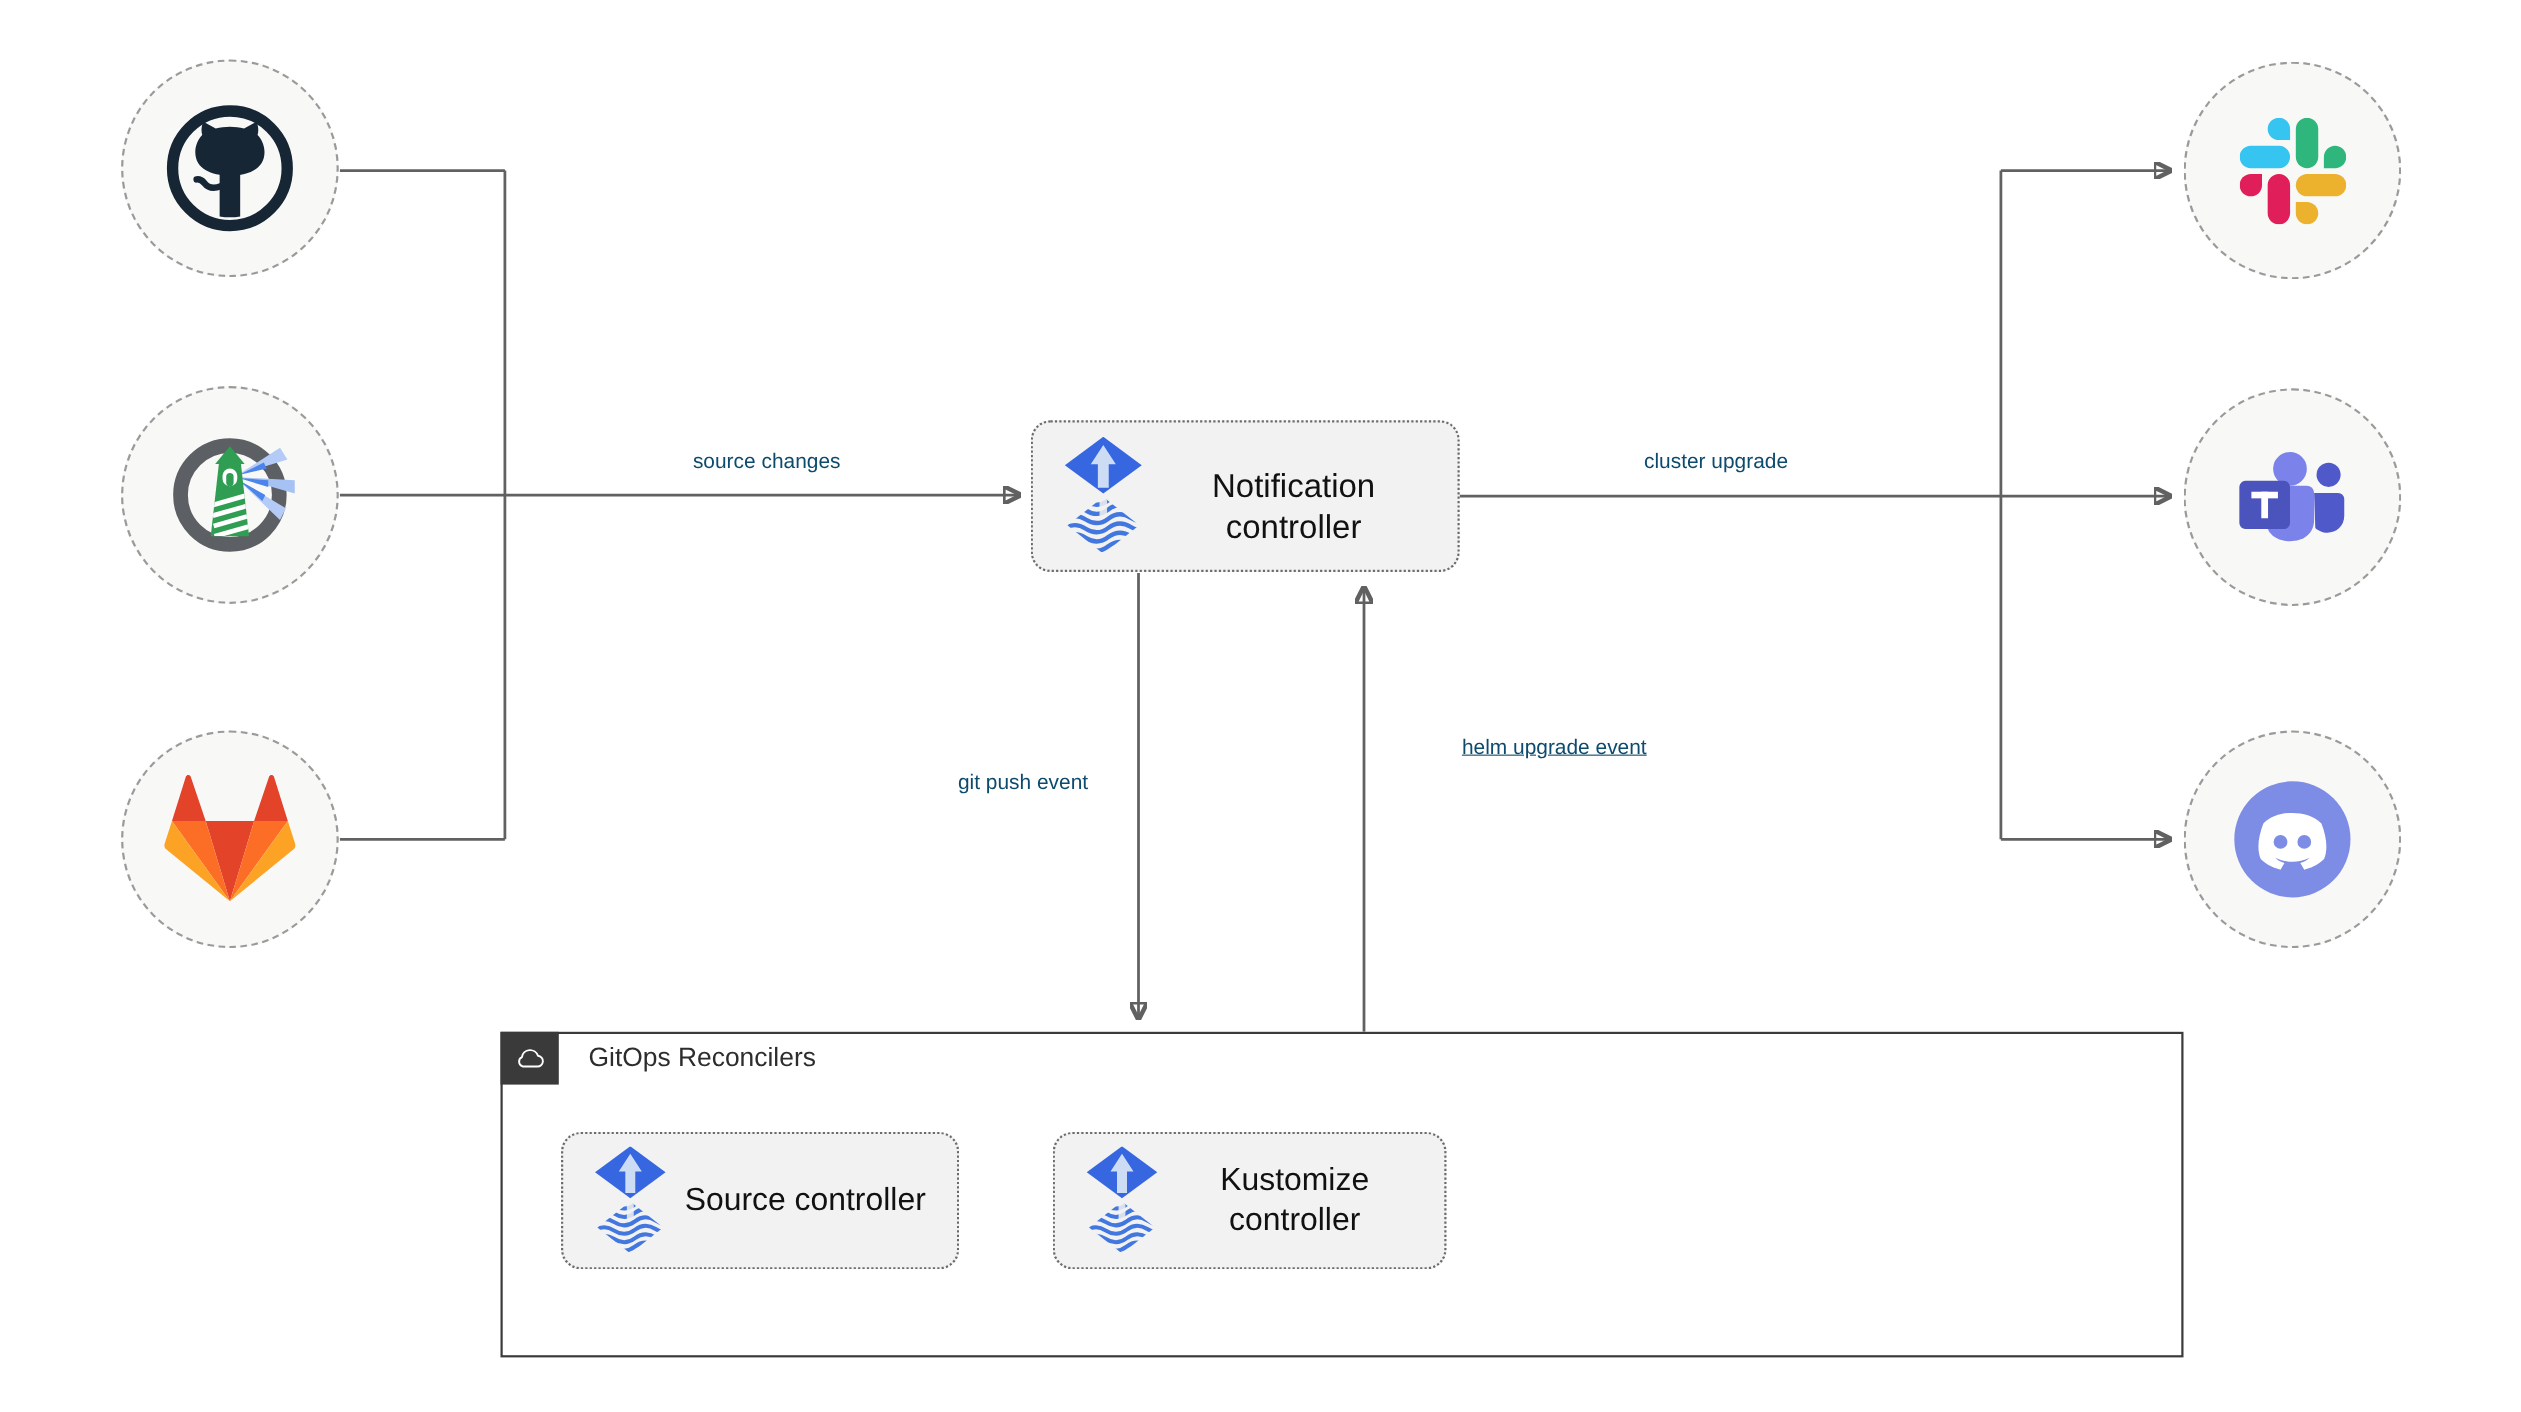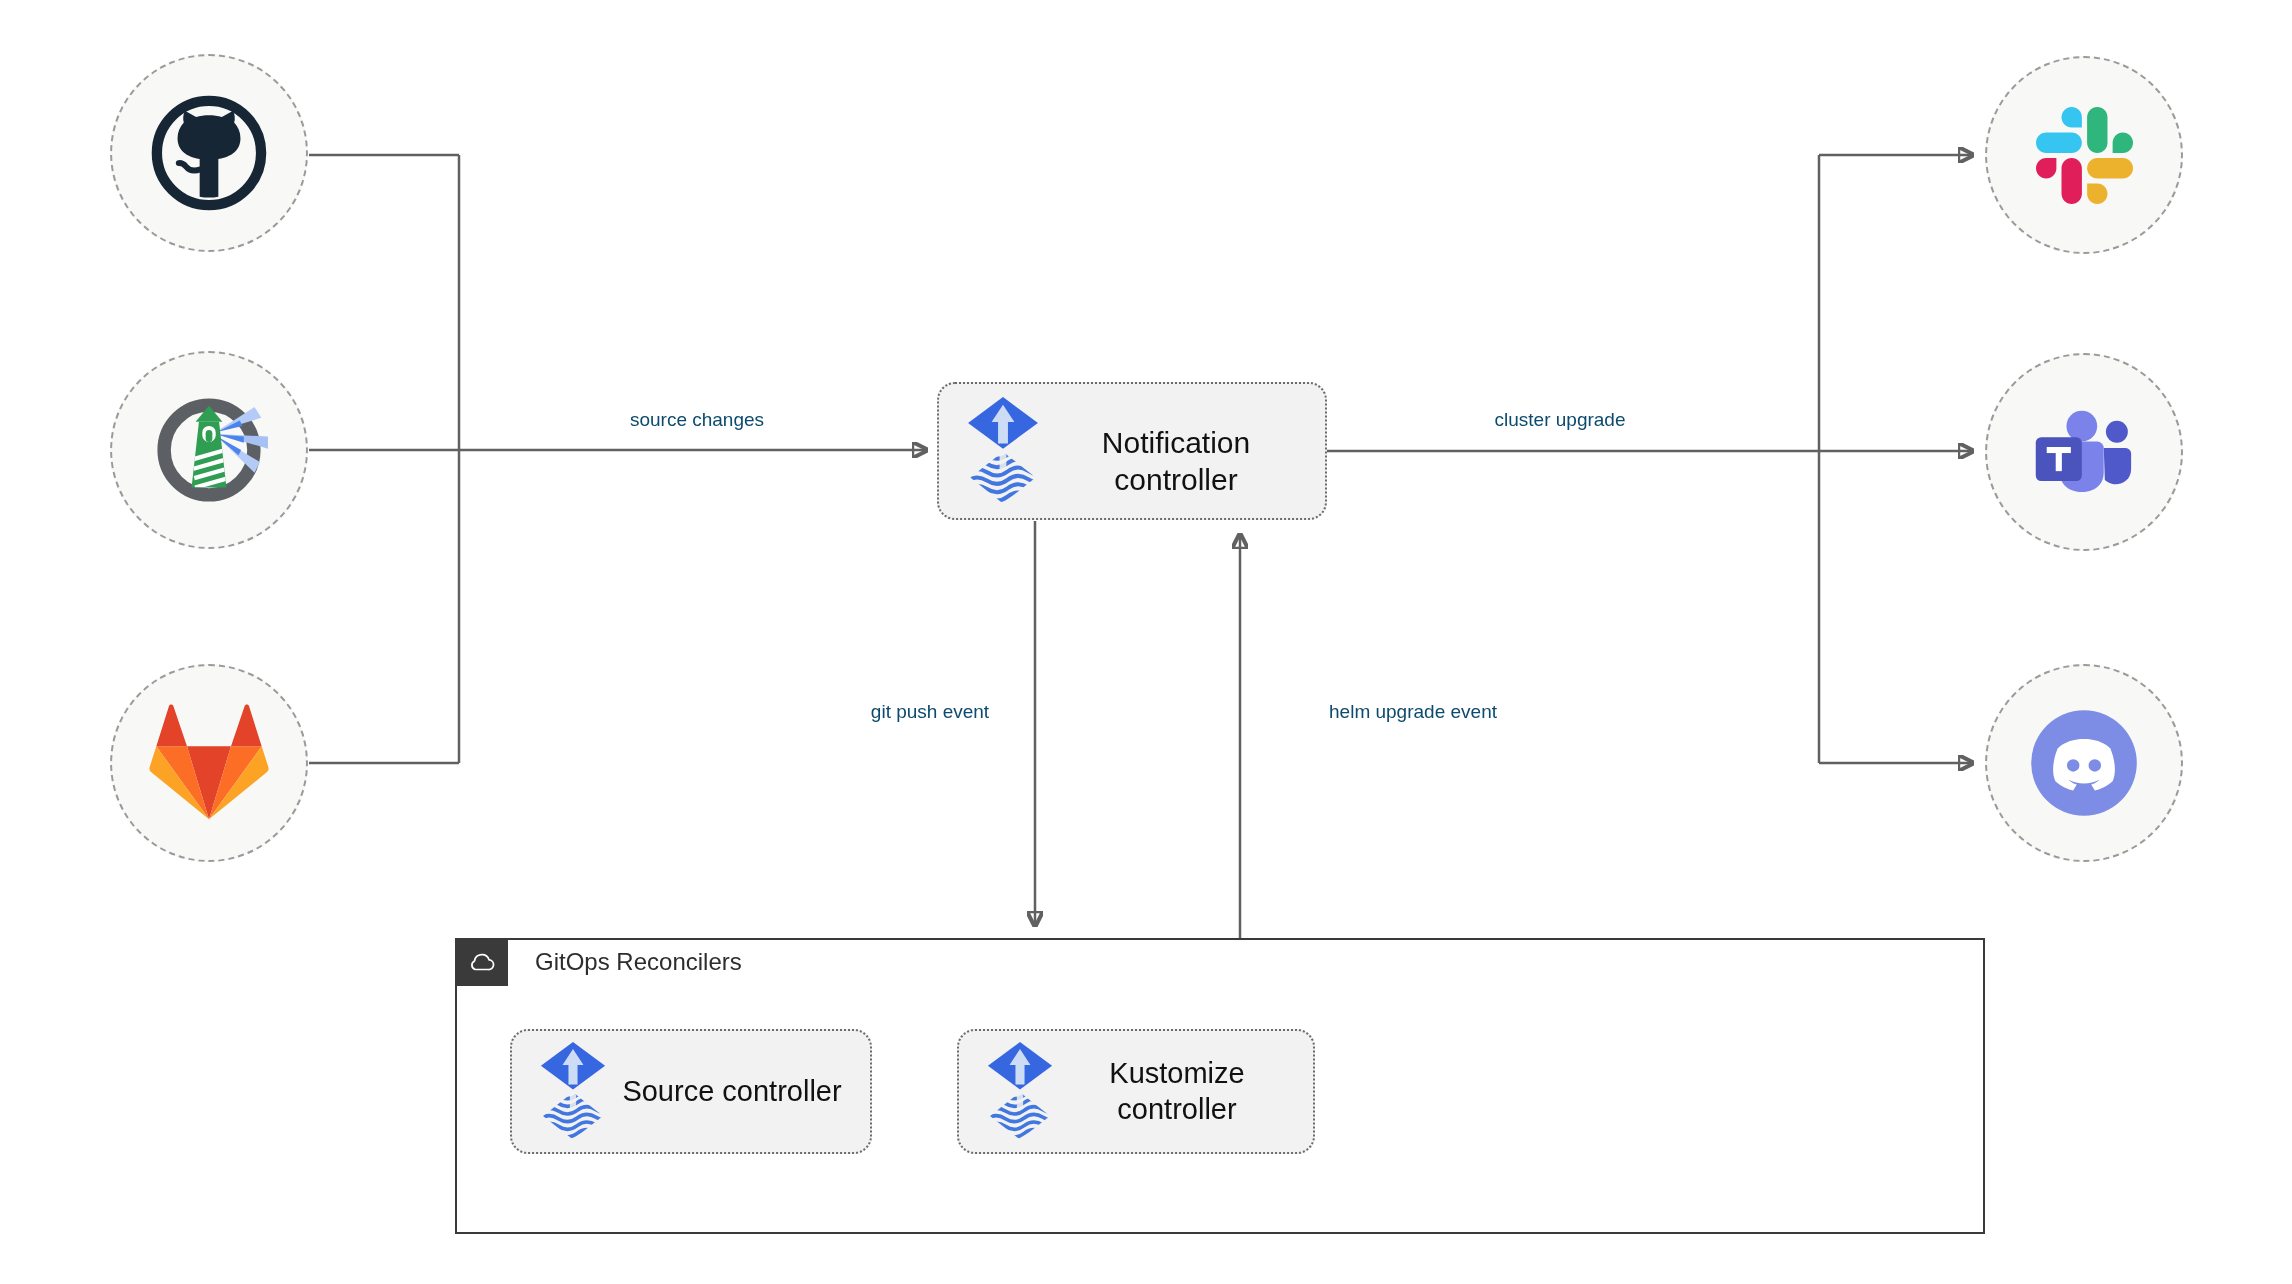--- a/index.html
+++ b/index.html
@@ -204,21 +204,21 @@
   <div class="ctrl-box notification">
     <svg class="flux" width="76" height="108">
         <use href="#flux-sym"></use>
       </svg>
     <div class="ctrl-label">Notification controller</div>
   </div>
 
   <div class="edge-label" style="left:697px;top:420px;">source changes</div>
   <div class="edge-label" style="left:1560px;top:420px;">cluster upgrade</div>
   <div class="edge-label" style="left:930px;top:712px;">git push event</div>
-  <div class="edge-label" style="left:1413px;top:712px;">helm upgrade event</div>
+  <div class="edge-label" style="left:1413px;top:680px;text-decoration:underline;">helm upgrade event</div>
 
   <div class="reconcilers">
     <div class="corner-badge">
       <svg width="30" height="22">
           <use href="#cloud-sym"></use>
         </svg>
     </div>
     <div class="container-title">GitOps Reconcilers</div>
 
     <div class="ctrl-box box-source">

